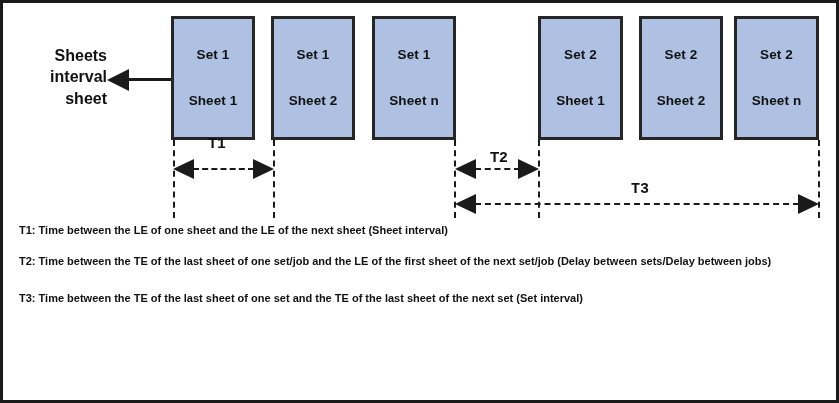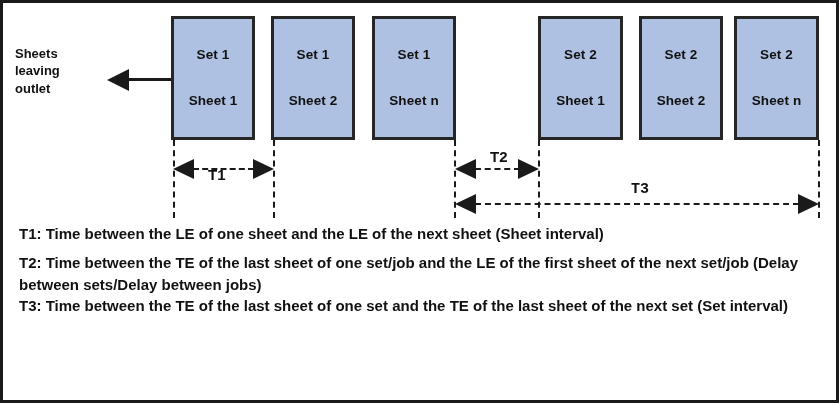--- a/index.html
+++ b/index.html
@@ -41,22 +41,22 @@
     letter-spacing: 0.1px;
     gap: 29px;
   }
   .sheet-box .ln { display: block; white-space: nowrap; }
 
   .oem-label {
     position: absolute;
     left: 12px;
     top: 42px;
     width: 92px;
-    text-align: left;
-    font-size: 13px;
+    text-align: right;
+    font-size: 16px;
     font-weight: bold;
     color: #111111;
     line-height: 1.33;
   }
   .oem-label .ln { display: block; white-space: nowrap; }
 
   
   .solid-arrow-line {
     position: absolute;
     height: 3px;
@@ -105,39 +105,39 @@
     white-space: nowrap;
   }
 
   .legend {
     position: absolute;
     left: 16px;
     top: 220px;
     width: 806px;
   }
   .legend-item {
-    font-size: 15px;
+    font-size: 11px;
     font-weight: bold;
     color: #111111;
     line-height: 1.42;
   }
-  .legend-item.gap2 { margin-top: 8px; }
-  .legend-item.gap3 { }
+  .legend-item.gap2 { margin-top: 15px; }
+  .legend-item.gap3 { margin-top: 22px; }
 </style>
 </head>
 <body>
 
 <div id="figure">
 
   <div class="diagram">
 
     <div class="oem-label">
       <span class="ln">Sheets</span>
-      <span class="ln">leaving</span>
-      <span class="ln">outlet</span>
+      <span class="ln">interval</span>
+      <span class="ln">sheet</span>
     </div>
 
     <div class="solid-arrow-line" style="left:126px; top:75px; width:42px;"></div>
     <div class="solid-arrow-head-left" style="left:104px; top:66px;"></div>
 
     <div class="sheet-box" style="left:168px; top:13px; width:84px; height:124px;">
       <span class="ln">Set 1</span>
       <span class="ln">Sheet 1</span>
     </div>
 
@@ -165,21 +165,21 @@
       <span class="ln">Set 2</span>
       <span class="ln">Sheet n</span>
     </div>
 
     <div class="vline" style="left:170px; top:137px; height:78px;"></div>
     <div class="vline" style="left:270px; top:137px; height:78px;"></div>
     <div class="vline" style="left:451px; top:137px; height:78px;"></div>
     <div class="vline" style="left:535px; top:137px; height:78px;"></div>
     <div class="vline" style="left:815px; top:137px; height:78px;"></div>
 
-    <div class="dim-label" style="left:205px; top:163px;">T1</div>
+    <div class="dim-label" style="left:205px; top:131px;">T1</div>
     <div class="head-left" style="left:170px; top:156px;"></div>
     <div class="dim-line" style="left:190px; top:165px; width:61px;"></div>
     <div class="head-right" style="left:250px; top:156px;"></div>
 
     <div class="dim-label" style="left:487px; top:145px;">T2</div>
     <div class="head-left" style="left:452px; top:156px;"></div>
     <div class="dim-line" style="left:472px; top:165px; width:45px;"></div>
     <div class="head-right" style="left:515px; top:156px;"></div>
 
     <div class="dim-label" style="left:628px; top:178px;font-family:Liberation Mono, monospace;">T3</div>

